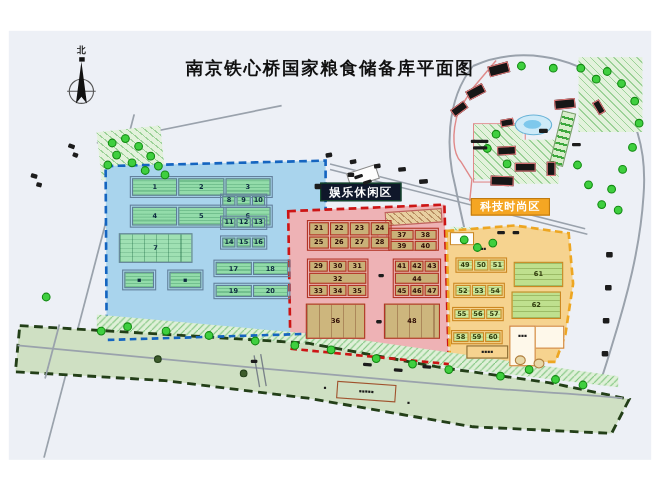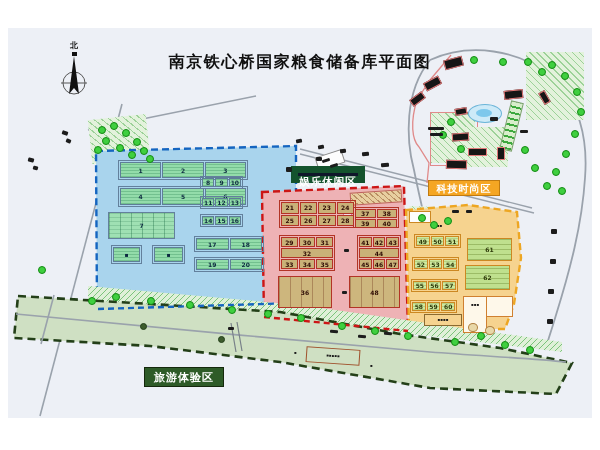--- a/index.html
+++ b/index.html
@@ -13,21 +13,21 @@
          font-size:16px;font-weight:bold;color:#111;letter-spacing:1.5px;}
   
   #compass{position:absolute;left:56px;top:42px;width:36px;height:62px;text-align:center;}
   #compass .n{font-size:8px;font-weight:bold;color:#111;line-height:8px;}
   
   .zlabel{position:absolute;color:#fff;font-weight:bold;text-align:center;
           letter-spacing:1px;box-sizing:border-box;}
   #lbl-tech{left:153px;top:127px;width:86px;height:19px;font-size:11px;line-height:19px;
             background:#1b9ad6;border:1px solid #0f6fa0;}
   #lbl-leisure{left:291px;top:166px;width:74px;height:17px;font-size:10.5px;line-height:17px;
-            background:#0f172a;border:7px solid #14532d;}
+            background:#0f172a;border:1px solid #14532d;}
   #lbl-culture{left:428px;top:180px;width:72px;height:16px;font-size:10px;line-height:16px;
             background:#f5a623;border:1px solid #c07a10;}
   #lbl-tourism{left:144px;top:367px;width:80px;height:20px;font-size:11px;line-height:20px;
             background:#2e5b28;border:1px solid #14280c;}
   
   .block{position:absolute;display:flex;flex-direction:column;gap:1px;padding:1px;box-sizing:border-box;}
   .brow{flex:1;display:flex;gap:1px;}
   .cell{flex:1;display:flex;align-items:center;justify-content:center;
         font-size:6px;font-weight:bold;box-sizing:border-box;}
   .tech{border:1px solid #63809c;}
@@ -137,21 +137,20 @@
   <div class="n">北</div>
   <svg width="36" height="52" viewBox="0 0 36 52">
     <circle cx="18" cy="33" r="11" stroke="#555" stroke-width="1" fill="none"></circle>
     <line x1="5" y1="33" x2="31" y2="33" stroke="#555" stroke-width="1"></line>
     <rect x="16" y="2" width="5" height="4" fill="#111"></rect>
     <polygon points="18,6 13,44 18,38 23,44" fill="#111"></polygon>
   </svg>
 </div>
 <div class="zlabel" id="lbl-leisure">娱乐休闲区</div>
 <div class="zlabel" id="lbl-culture">科技时尚区</div>
-<div class="zlabel" id="lbl-tourism">旅游体验区</div>
 
 <div id="riverbox">
   <span class="annot">▪▪▪▪▪</span>
 </div>
 <span class="annot" style="left:294px;top:351px;">▪</span>
 <span class="annot" style="left:370px;top:364px;">▪</span>
 <span class="annot" style="left:434px;top:224px;">▪▪▪</span>
 <div id="culbotbox">
   <span class="annot">▪▪▪▪</span>
 </div>

